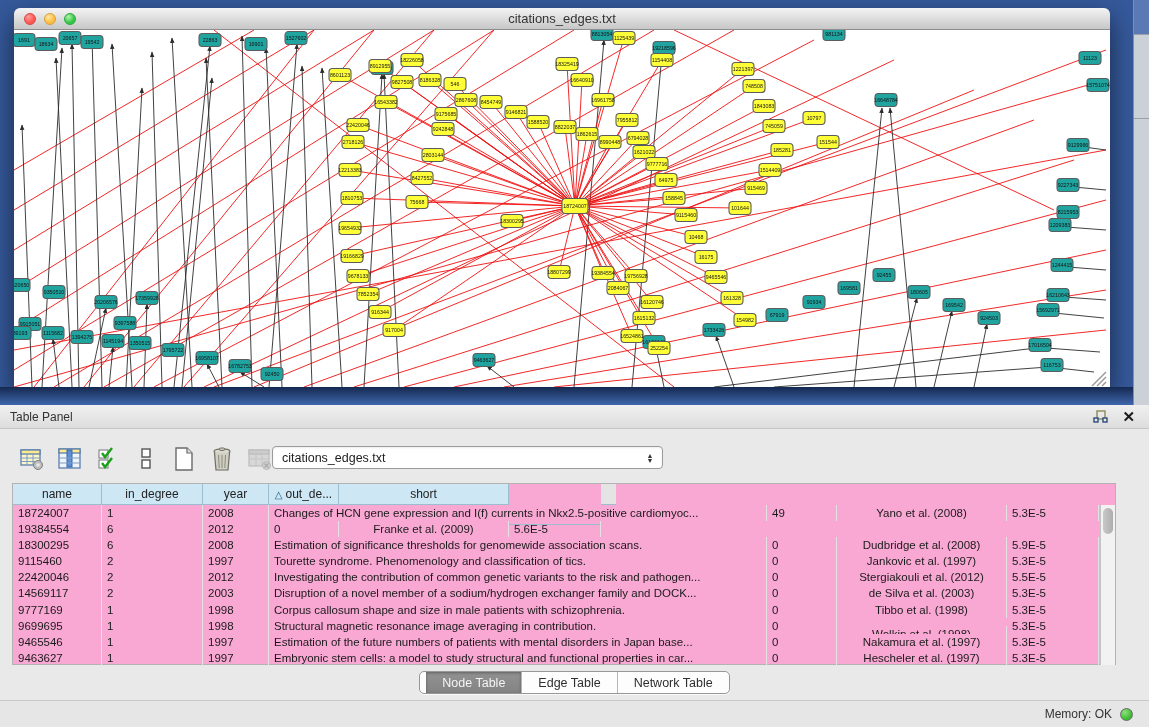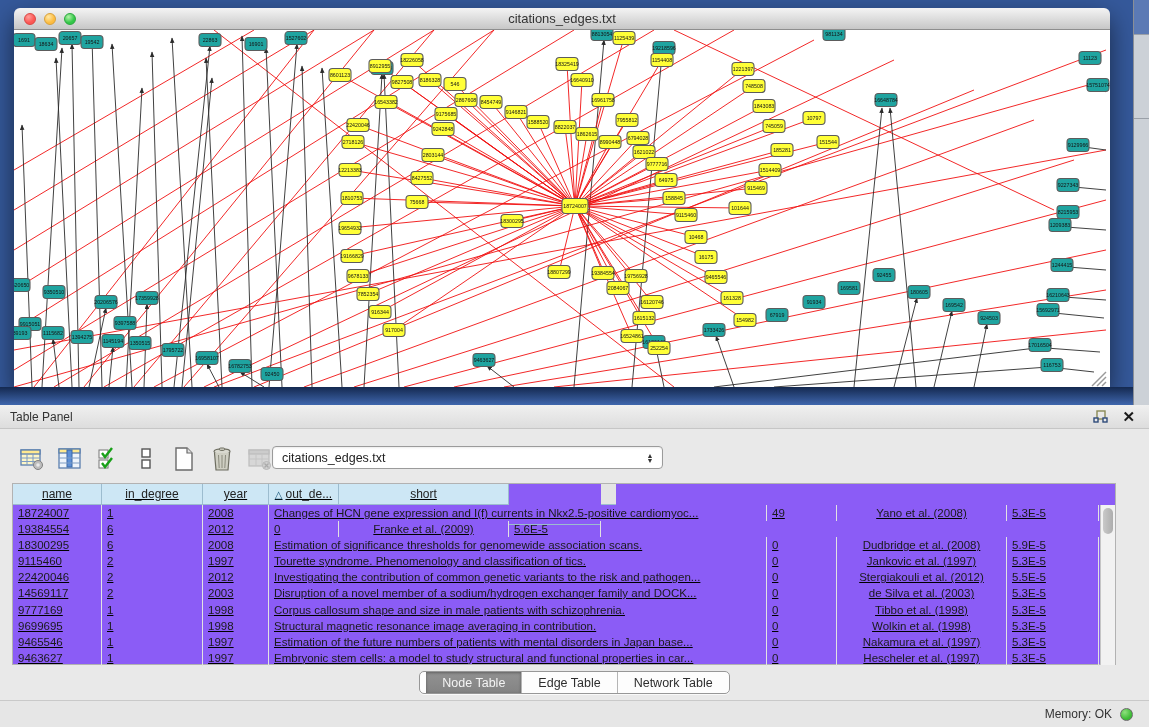--- a/index.html
+++ b/index.html
@@ -45,21 +45,21 @@
   .fx small { font-size:9px; font-style:italic; }
 
   .dropdown { position:absolute; left:272px; top:41px; width:391px; height:23px; background:#fff;
     border:1px solid #9b9b9b; border-radius:4px; display:flex; align-items:center; font-size:12.5px; color:#222;
     box-shadow:inset 0 1px 2px rgba(0,0,0,.08); }
   .dropdown .val { margin-left:9px; flex:1; }
   .stepper { width:16px; display:flex; flex-direction:column; align-items:center; line-height:5px;
     font-size:7px; color:#333; margin-right:4px; }
 
   
-  #tbl { position:absolute; left:12px; top:78px; width:1104px; height:182px; background:#8b5cf6; border:1px solid #b2b2b2;text-decoration:underline; }
+  #tbl { position:absolute; left:12px; top:78px; width:1104px; height:182px; background:#f9a8d4; border:1px solid #b2b2b2; }
   .thead { display:flex; height:21px; }
   .th { background:#cde7f5; border-right:1px solid #9cbccf; border-bottom:1px solid #9cbccf;
     font-size:12px; color:#222; display:flex; align-items:center; justify-content:center; overflow:hidden; white-space:nowrap; }
   .th .sortglyph { font-size:10px; margin-right:3px; color:#1d5b7e; }
   .tbody { position:relative; }
   .tr { display:flex; height:16.1px; }
   .td { font-size:11.5px; color:#1a1a1a; line-height:16px; padding-left:5px; overflow:hidden; white-space:nowrap;
     border-right:1px solid #e2e2e2; }
   .td.center { text-align:center; padding-left:0; }
   #vscroll { position:absolute; right:0; top:21px; width:15px; height:160px; background:#f2f2f2; border-left:1px solid #c5c5c5; }
@@ -896,21 +896,21 @@
             <div class="td" style="width: 70px;">0</div>
             <div class="td center" style="width: 170px;">Tibbo et al. (1998)</div>
             <div class="td" style="width: 92px;">5.3E-5</div>
           </div>
           <div class="tr">
             <div class="td" style="width: 89px;">9699695</div>
             <div class="td" style="width: 101px;">1</div>
             <div class="td" style="width: 66px;">1998</div>
             <div class="td" style="width: 498px;">Structural magnetic resonance image averaging in contribution.</div>
             <div class="td" style="width: 70px;">0</div>
-            <div class="td center" style="width: 170px;">Wolkin et al. (1998)</div>
+            <div class="td center" style="width: 170px; margin-top: 8px;">Wolkin et al. (1998)</div>
             <div class="td" style="width: 92px;">5.3E-5</div>
           </div>
           <div class="tr">
             <div class="td" style="width: 89px;">9465546</div>
             <div class="td" style="width: 101px;">1</div>
             <div class="td" style="width: 66px;">1997</div>
             <div class="td" style="width: 498px;">Estimation of the future numbers of patients with mental disorders in Japan base...</div>
             <div class="td" style="width: 70px;">0</div>
             <div class="td center" style="width: 170px;">Nakamura et al. (1997)</div>
             <div class="td" style="width: 92px;">5.3E-5</div>

